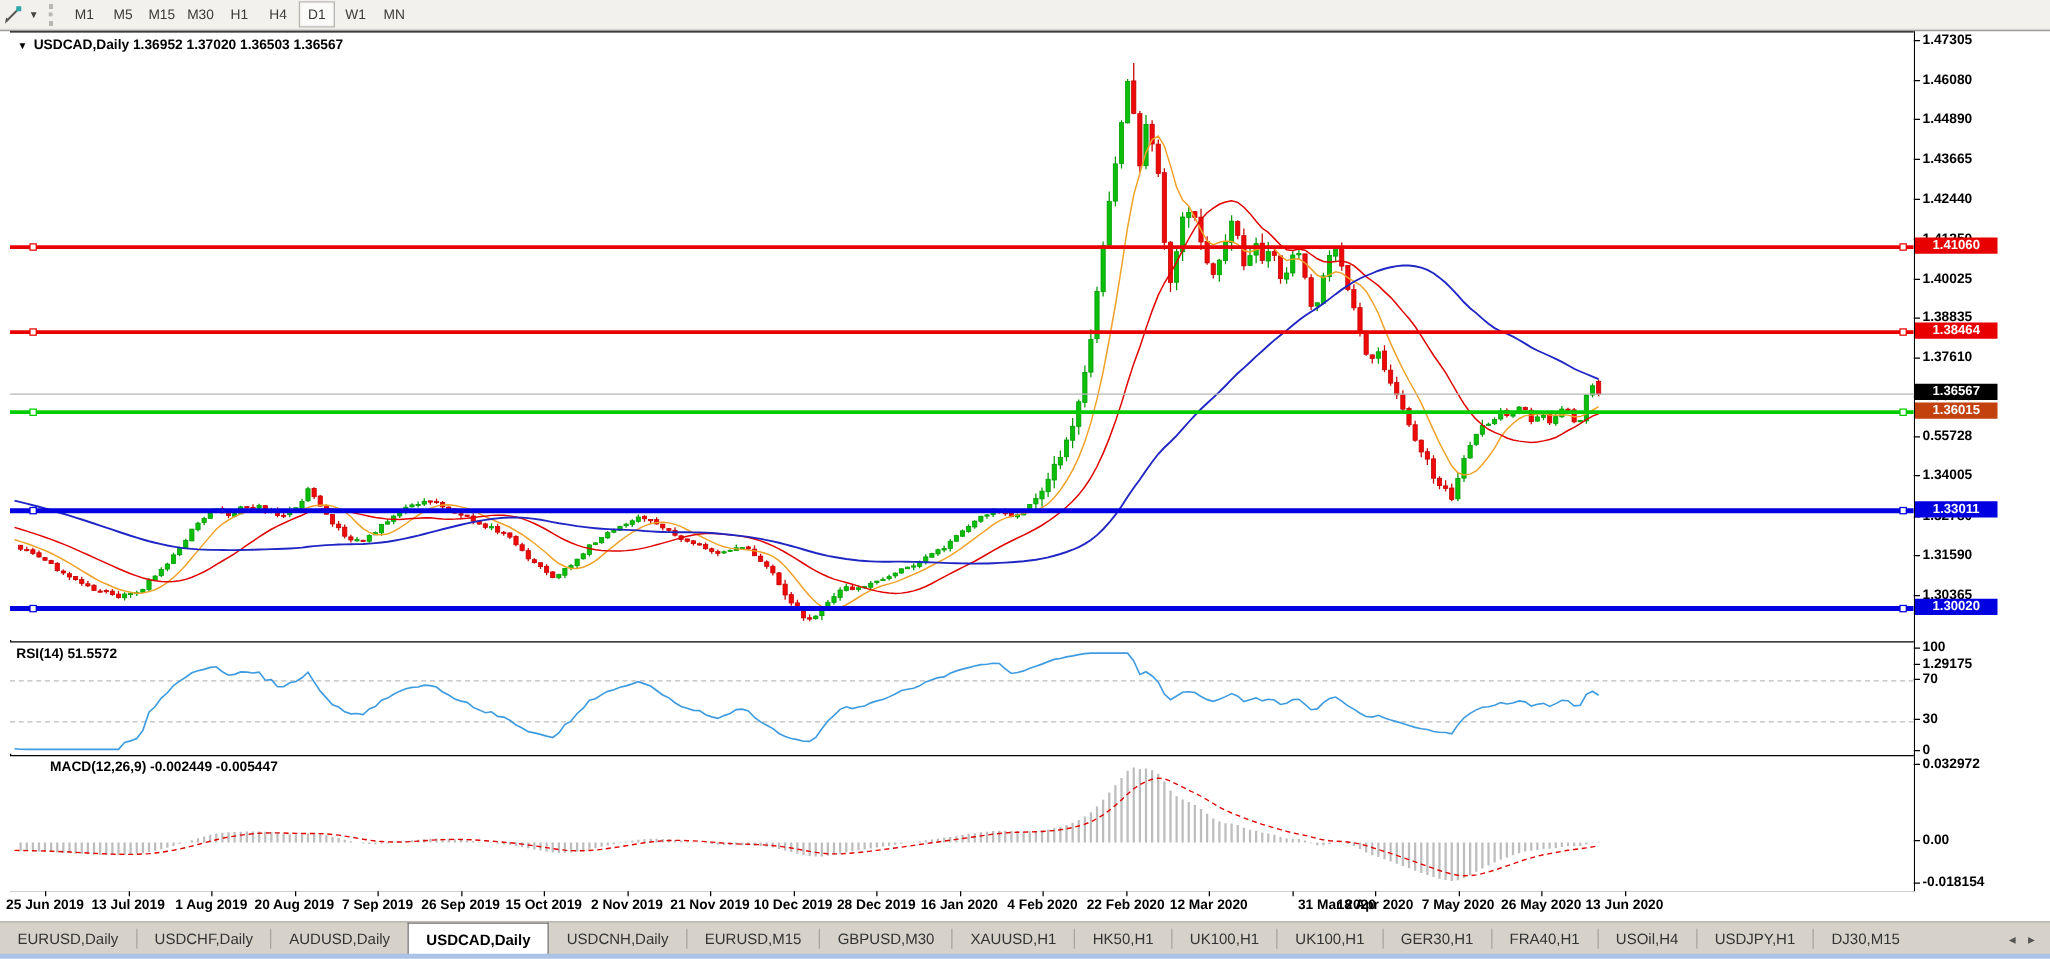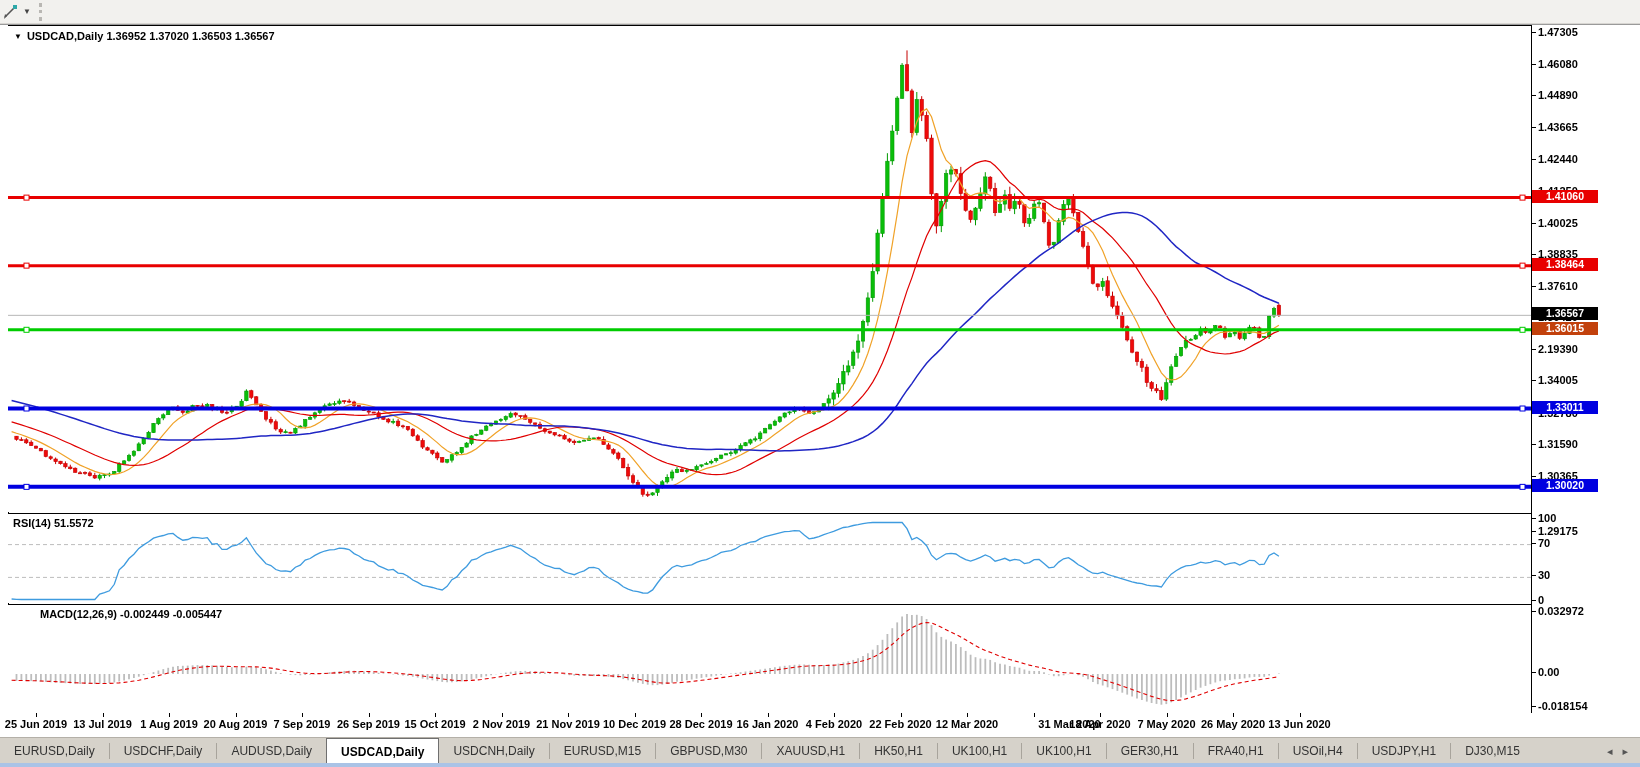--- a/index.html
+++ b/index.html
@@ -47,20 +47,31 @@
     <span style="display:inline-block;width:16px;height:16px;margin-left:2px;">
       <svg width="16" height="16" viewBox="0 0 16 16">
         <line x1="2" y1="13" x2="13" y2="2" stroke="#555" stroke-width="1.6"></line>
         <path d="M1 15 L4 12 L2 10 Z" fill="#555"></path>
         <rect x="10" y="1" width="4" height="4" fill="#2da8a8"></rect>
       </svg>
     </span>
     <span class="caret">▼</span>
     <span class="tool-sep"></span>
   </div>
+  <div id="tfButtons" style="display:flex;align-items:center;">
+      <div class="tfbtn">M1</div>
+      <div class="tfbtn">M5</div>
+      <div class="tfbtn">M15</div>
+      <div class="tfbtn">M30</div>
+      <div class="tfbtn">H1</div>
+      <div class="tfbtn">H4</div>
+      <div class="tfbtn active">D1</div>
+      <div class="tfbtn">W1</div>
+      <div class="tfbtn">MN</div>
+    </div>
 </div>
 
 <div id="winTop" class="abs"></div>
 <div id="leftLine" class="abs"></div>
 <div id="axisLine" class="abs"></div>
 
 <div class="pane" id="pricePane" style="top:25px;width:1523px;height:486px;">
   <svg id="mainSvg" width="1523" height="486">
       <g>
         <line x1="8.5" y1="410.0" x2="8.5" y2="414.7" stroke="#c40000" stroke-width="1"></line>
@@ -888,21 +899,21 @@
     <div class="ptick" style="top: 26px;">1.47305</div>
     <div class="ptick" style="top: 58.095px;">1.46080</div>
     <div class="ptick" style="top: 89.273px;">1.44890</div>
     <div class="ptick" style="top: 121.368px;">1.43665</div>
     <div class="ptick" style="top: 153.463px;">1.42440</div>
     <div class="ptick" style="top: 184.641px;">1.41250</div>
     <div class="ptick" style="top: 216.736px;">1.40025</div>
     <div class="ptick" style="top: 247.914px;">1.38835</div>
     <div class="ptick" style="top: 280.009px;">1.37610</div>
     <div class="ptick" style="top: 311.187px;">1.36420</div>
-    <div class="ptick" style="top: 343.282px;">2.19390</div>
+    <div class="ptick" style="top: 343.282px;">0.55728</div>
     <div class="ptick" style="top: 374.46px;">1.34005</div>
     <div class="ptick" style="top: 406.555px;">1.32780</div>
     <div class="ptick" style="top: 437.733px;">1.31590</div>
     <div class="ptick" style="top: 469.828px;">1.30365</div>
     <div class="ptick" style="top: 501.006px; margin-top: 24px;">1.29175</div>
     <div class="ptick" style="top: 512px;">100</div>
     <div class="ptick" style="top: 536.6px;">70</div>
     <div class="ptick" style="top: 569.4px;">30</div>
     <div class="ptick" style="top: 594px;">0</div>
     <div class="ptick" style="top: 605.002px;">0.032972</div>

